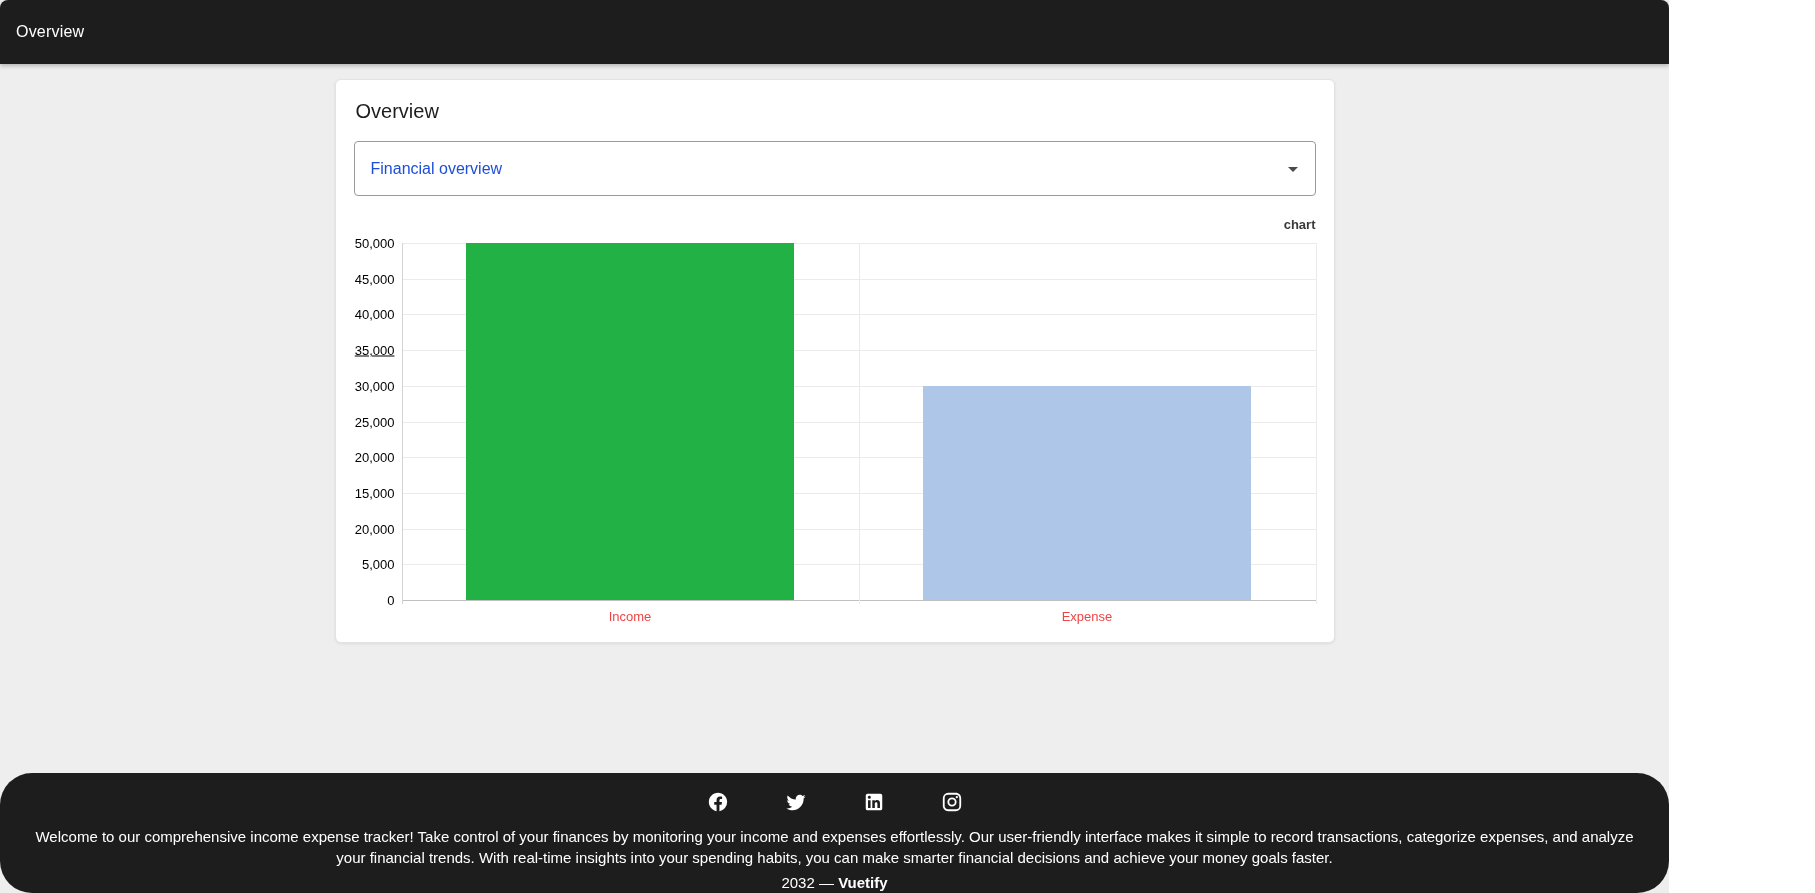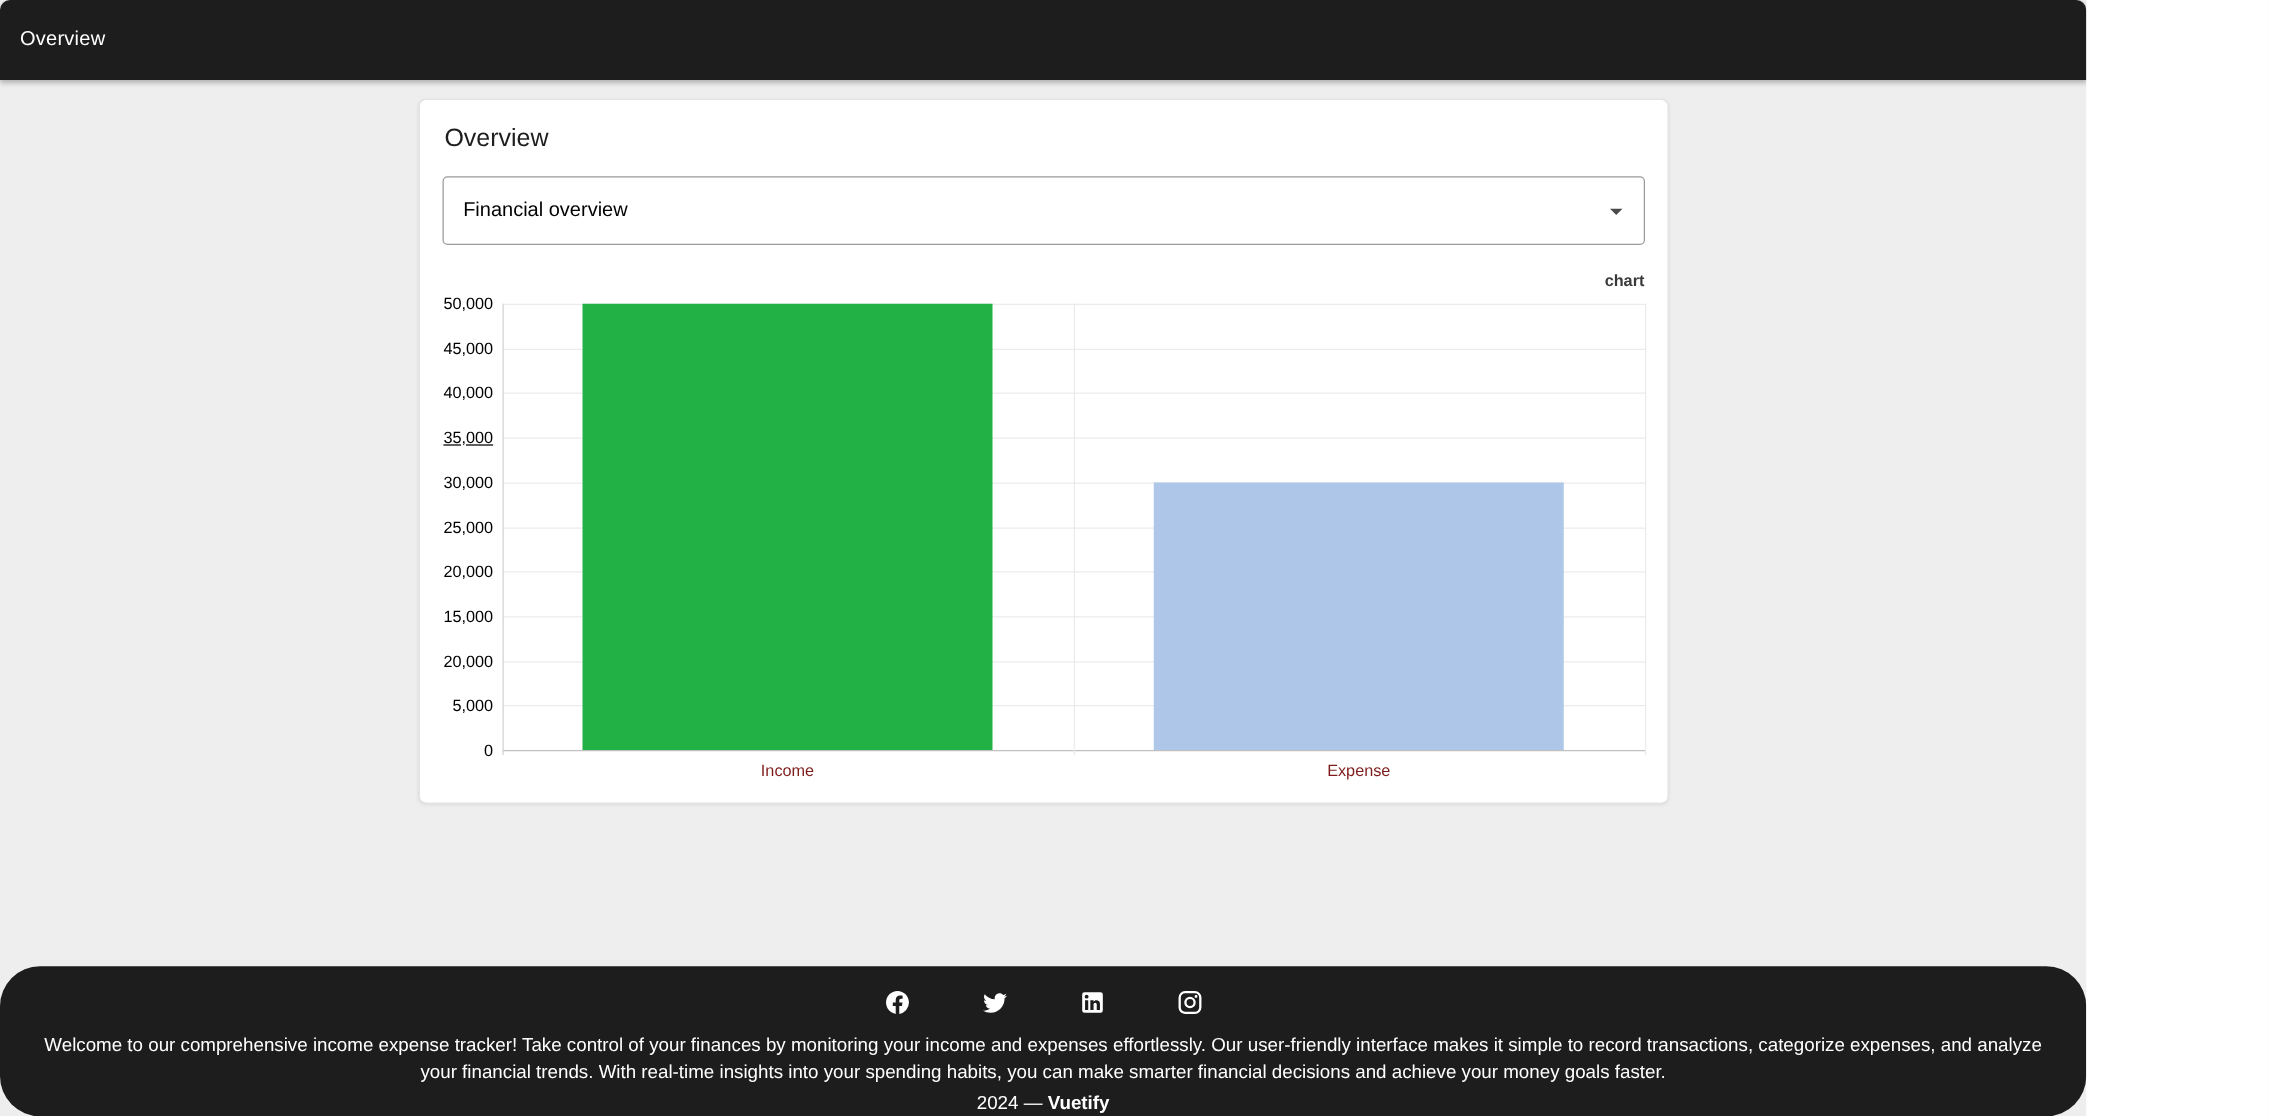--- a/index.html
+++ b/index.html
@@ -28,40 +28,40 @@
     background:#ffffff; border:1px solid #e3e3e3; border-radius:6px;
     box-shadow:0 1px 3px rgba(0,0,0,0.08);
     padding:14px 18px 18px;
   }
   .card-title { font-size:20px; font-weight:400; color:#1e1e1e; margin:6px 0 18px 2px; }
 
   .select {
     position:relative; height:55px; border:1px solid #9a9a9a; border-radius:4px;
     display:flex; align-items:center; padding:0 44px 0 16px; cursor:pointer; background:#fff;
   }
-  .select-value { font-size:16px; color:#000000; }
+  .select-value { font-size:16px; color:#1d4ed8; }
   .select-arrow { position:absolute; right:10px; top:50%; transform:translateY(-50%); width:24px; height:24px; }
   .select-arrow svg { width:24px; height:24px; fill:#4a4a4a; }
 
   
   .chart { margin-top:21px; }
   .chart-title { text-align:right; font-size:13px; font-weight:700; color:#3a3a3a; margin-bottom:11px; }
   .chart-body { display:flex; }
   .y-axis { position:relative; flex:none; width:48px; height:357px; }
   .y-label { position:absolute; right:7px; transform:translateY(-50%); font-size:13px; color:#000000; white-space:nowrap;text-align:right; }
   .plot { position:relative; flex:1 1 auto; height:357px; background:#ffffff; }
   .gridline { position:absolute; left:0; right:0; height:1px; background:#ebebeb; }
   .gridline.baseline { background:#c0c0c0; }
   .vline { position:absolute; top:0; bottom:-4px; width:1px; background:#ebebeb; }
   .vline.axisline { background:#d4d4d4; }
   .columns { position:absolute; left:0; right:0; top:0; bottom:0; display:flex; }
   .column { flex:1 1 0; display:flex; align-items:flex-end; justify-content:center; }
   .bar { width:71.6%; position:relative; z-index:1; }
   .x-axis { display:flex; margin-left:48px; padding-top:9px; }
-  .x-label { flex:1 1 0; text-align:center; font-size:13px; color:#7f1d1d; }
+  .x-label { flex:1 1 0; text-align:center; font-size:13px; color:#ef4444; }
 
   
   footer {
     flex:none; height:120px; background:#1d1d1d; color:#ffffff;
     text-align:center; padding:12px 34px 0;border-radius:32px;
   }
   .social-row { display:flex; justify-content:center; gap:42px; margin-bottom:5px; }
   .social-btn {
     width:36px; height:36px; border:none; border-radius:50%; background:transparent;
     display:flex; align-items:center; justify-content:center; cursor:pointer; padding:0;
@@ -168,18 +168,18 @@
       <button class="social-btn">
         <span>
           <svg viewBox="0 0 24 24" width="22" height="22" fill="#fff">
               <path d="M7.8 2h8.4C19.4 2 22 4.6 22 7.8v8.4a5.8 5.8 0 0 1-5.8 5.8H7.8C4.6 22 2 19.4 2 16.2V7.8A5.8 5.8 0 0 1 7.8 2m-.2 2A3.6 3.6 0 0 0 4 7.6v8.8C4 18.39 5.61 20 7.6 20h8.8a3.6 3.6 0 0 0 3.6-3.6V7.6C20 5.61 18.39 4 16.4 4H7.6m9.65 1.5a1.25 1.25 0 0 1 1.25 1.25A1.25 1.25 0 0 1 17.25 8 1.25 1.25 0 0 1 16 6.75a1.25 1.25 0 0 1 1.25-1.25M12 7a5 5 0 0 1 5 5 5 5 0 0 1-5 5 5 5 0 0 1-5-5 5 5 0 0 1 5-5m0 2a3 3 0 0 0-3 3 3 3 0 0 0 3 3 3 3 0 0 0 3-3 3 3 0 0 0-3-3z"></path>
             </svg>
         </span>
       </button>
     </div>
     <p class="footer-text">Welcome to our comprehensive income expense tracker! Take control of your finances by monitoring your income and expenses effortlessly. Our user-friendly interface makes it simple to record transactions, categorize expenses, and analyze your financial trends. With real-time insights into your spending habits, you can make smarter financial decisions and achieve your money goals faster.</p>
     <div class="footer-copy">
-      <span>2024 —</span>
+      <span>2032 —</span>
       <strong>Vuetify</strong>
     </div>
   </footer>
 
 </div>
 
 </body></html>

